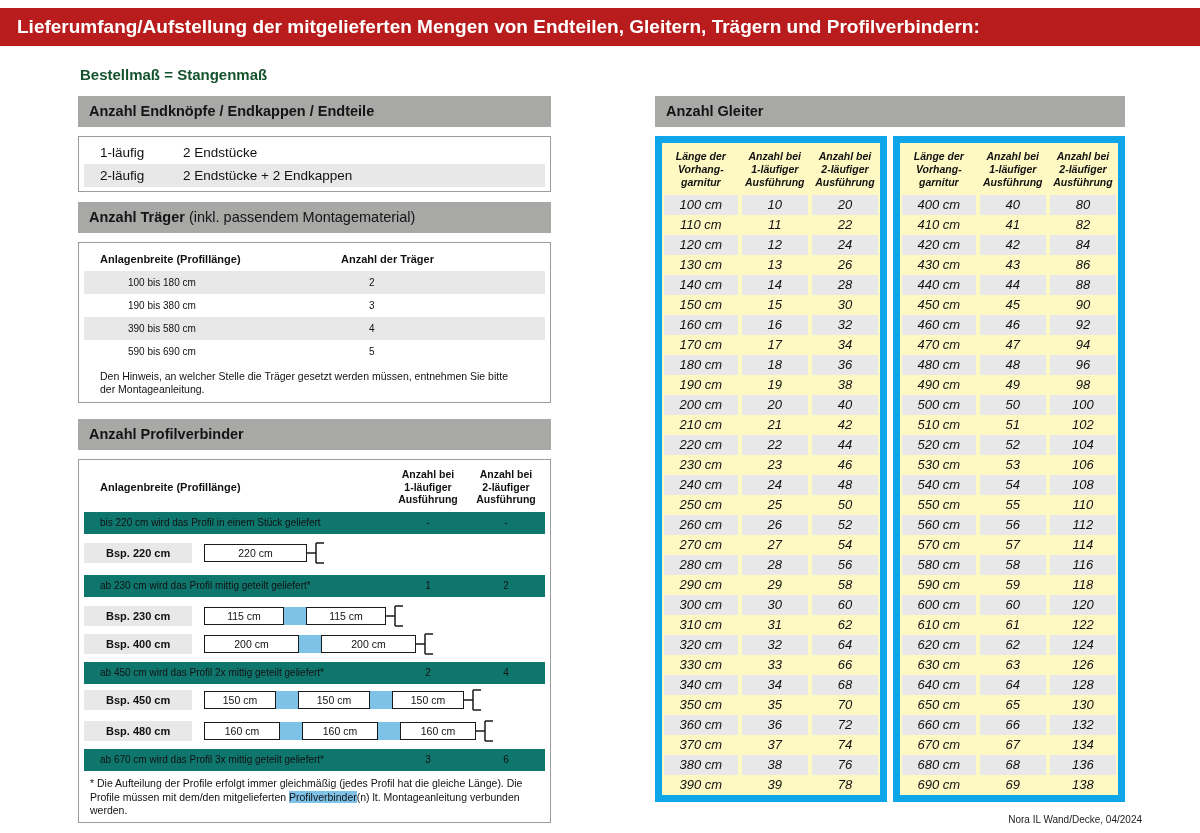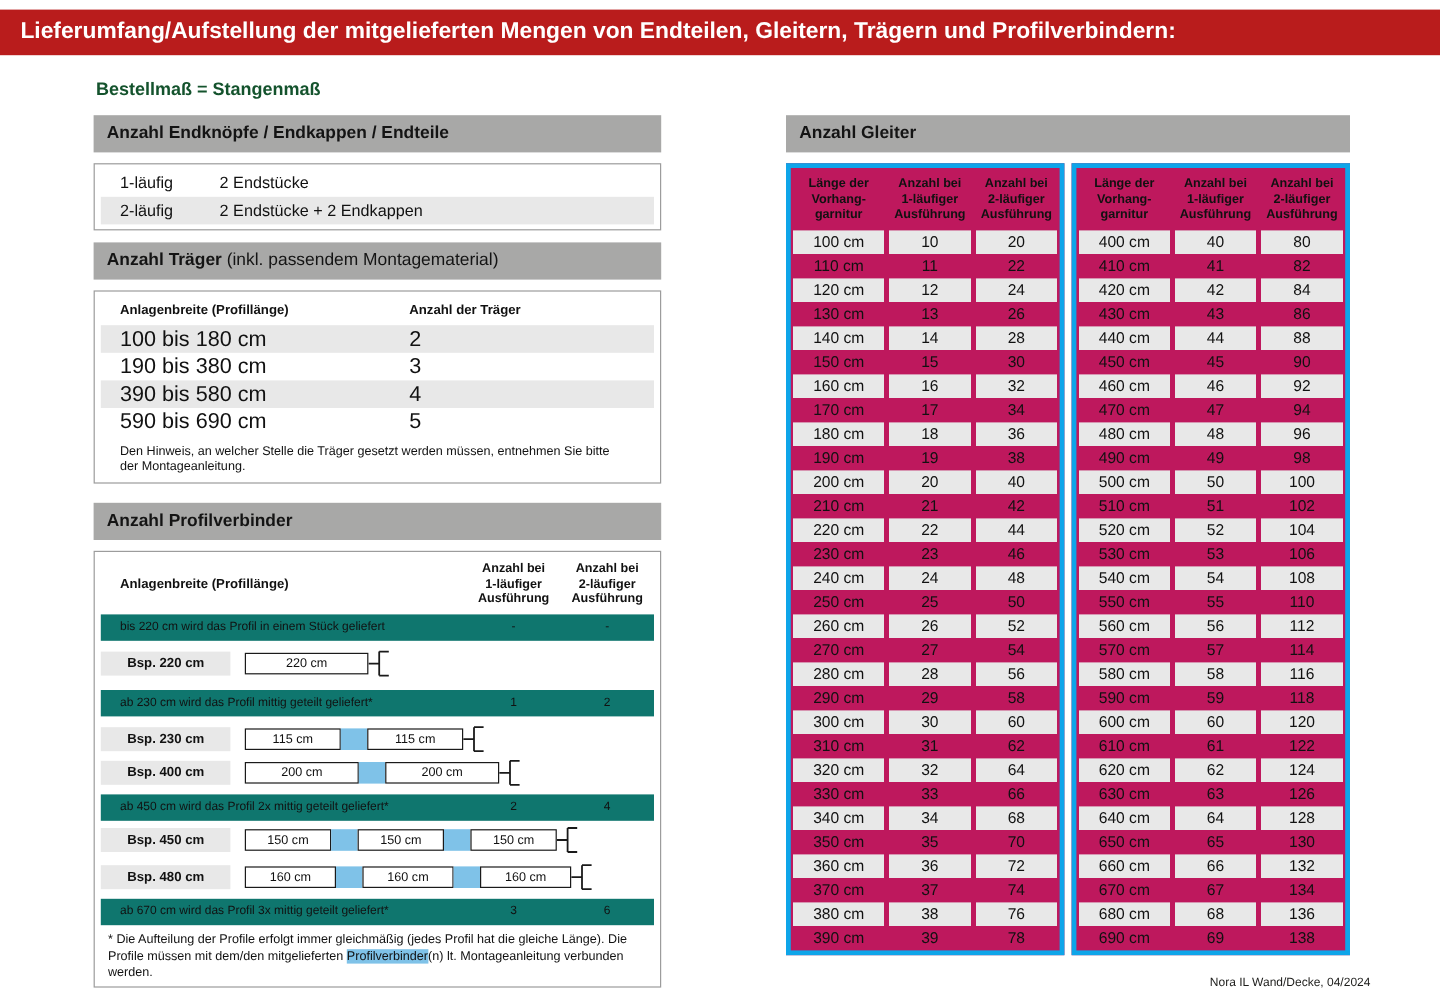--- a/index.html
+++ b/index.html
@@ -30,21 +30,21 @@
   .shaded { background:#e8e8e8; }
 
   
   .box-endteile { margin-bottom:10px; }
   .et-row { display:flex; height:23px; line-height:23px; margin:0 5px; font-size:13.5px; }
   .et-label { width:99px; padding-left:16px; }
 
   
   .box-traeger { margin-bottom:16px; }
   .tr-head { display:flex; height:24px; line-height:24px; margin:0 5px; font-size:11px; font-weight:bold; }
-  .tr-row  { display:flex; height:23px; line-height:23px; margin:0 5px; font-size:18px; }
+  .tr-row  { display:flex; height:23px; line-height:23px; margin:0 5px; font-size:10px;padding-left:28px; }
   .tr-c1 { width:257px; padding-left:16px; }
   .tr-c2 { flex:1; }
   .tr-note { margin:0 5px; padding:7px 30px 2px 16px; font-size:10.5px; line-height:13px; }
 
   
   .pv-head { display:flex; align-items:center; height:46px; margin:0 5px; }
   .pv-label { flex:1; font-size:11px; font-weight:bold; padding-left:16px; }
   .pv-colh { width:78px; font-size:10.5px; font-weight:bold; text-align:center;
              line-height:12.5px; white-space:pre-line; }
   .pv-row { display:flex; height:22px; line-height:22px; margin:0 5px; background:#0f766e; font-size:10px;align-items:center; }
@@ -59,21 +59,21 @@
   .w220{width:103px} .w115{width:80px} .w200{width:95px} .w150{width:72px} .w160{width:76px}
   .conn { width:22px; height:18px; background:#7fc2e8; }
   .bracket { display:block; }
   .mt2{margin-top:2px}.mt4{margin-top:4px}.mt5{margin-top:7px}.mt6{margin-top:6px}
   .mt10{margin-top:10px}
   .pv-foot { margin:4px 5px 0; padding:2px 12px 0 6px; font-size:10.5px; line-height:13.5px; }
   .hl { background:#7fc2e8; }
 
   
   .gl-tables { display:flex; gap:6px; }
-  .gl-group { width:232px; border:4px solid #0ea5e9; background:#be185d; }
+  .gl-group { width:232px; border:7px solid #0ea5e9; background:#fef9c3;font-style:italic; }
   .gl-head { display:flex; align-items:center; height:52px; }
   .gl-h { font-size:10.5px; font-weight:bold; text-align:center; line-height:13px; white-space:pre-line; }
   .gl-row { display:flex; height:20px; line-height:20px; font-size:13px; }
   .gl-cell { text-align:center; padding:0 2px; }
   .gl-c1 { width:82px; } .gl-c2 { width:74px; } .gl-c3 { width:74px; }
   .gl-row.shaded { background:transparent; }
   .gl-row.shaded .gl-cell { background:#e8e8e8; background-clip:content-box; }
 
   .doc-footer { position:absolute; top:814px; right:58px; font-size:10px; color:#1d1d1b; }
 </style>

